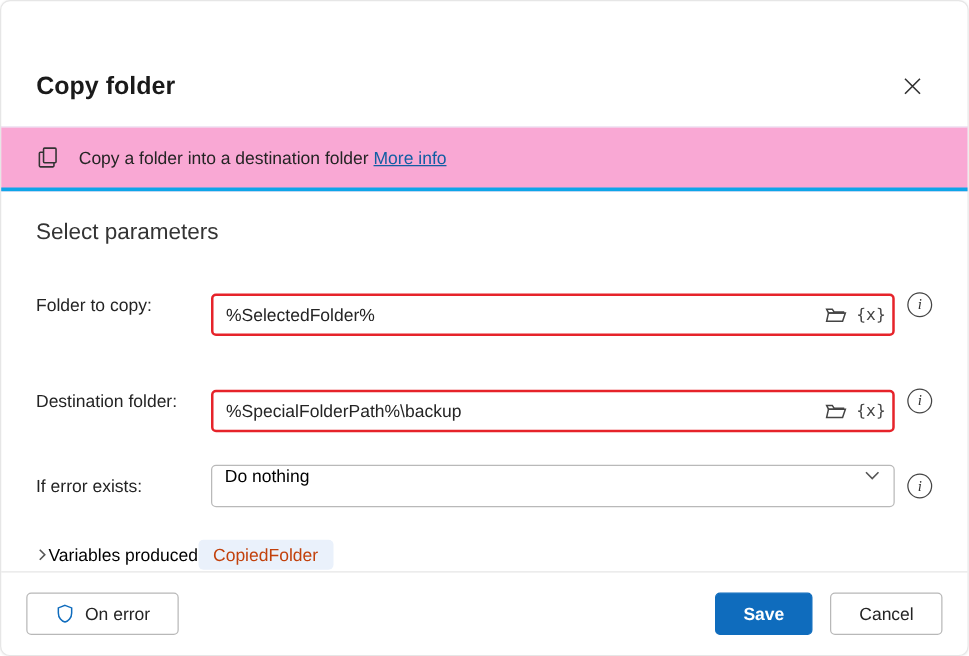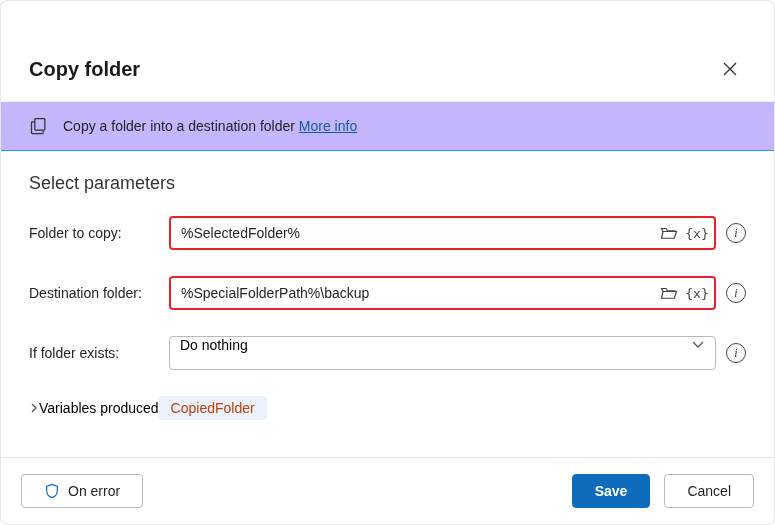--- a/index.html
+++ b/index.html
@@ -33,29 +33,29 @@
     font-weight: 600;
     color: #1a1a1a;
   }
   .close-btn {
     cursor: pointer;
     width: 32px; height: 32px;
     display:flex; align-items:center; justify-content:center;
     color:#242424;
   }
   .info-banner {
-    background: #c4b5fd;
+    background: #f9a8d4;
     padding: 14px 28px;
     display: flex;
     align-items: center;
     gap: 14px;
     font-size: 14px;
     color: #242424;
     border-top:1px solid #eef3fb;
-    border-bottom:1px solid #0ea5e9;
+    border-bottom:3px solid #0ea5e9;
   }
   .info-link { color: #115ea3; text-decoration: underline; cursor:pointer; }
   .content {
     padding: 22px 28px 8px 28px;
     flex: 1;
     overflow:auto;
   }
   .section-title {
     font-size: 18px;
     color: #343434;
@@ -80,20 +80,21 @@
   .text-field {
     flex: 1;
     display:flex;
     align-items:center;
     border: 1px solid #b9b9b9;
     border-radius: 4px;
     height: 34px;
     padding: 0 6px 0 10px;
     font-size: 14px;
     gap:6px;
+    margin-top:17px;
   }
   .text-field.highlight {
     border: 2px solid #e6232a;
   }
   .text-field .value { flex:1; color:#242424; }
   .icon-btn { width:22px; height:22px; display:flex; align-items:center; justify-content:center; color:#444; cursor:pointer; }
   .info-circle {
     width:20px; height:20px;
     border:1px solid #444;
     border-radius:50%;
@@ -212,21 +213,21 @@
                 <path d="M4 8 h18 l-3 9 H2 z"></path>
               </svg>
           </span>
           <span class="icon-btn" style="font-size:13px;font-family:monospace;color:#444;">{x}</span>
         </div>
         <div class="info-circle">i</div>
       </div>
     </div>
 
     <div class="form-row">
-      <div class="label">If folder exists:</div>
+      <div class="label">If error exists:</div>
       <div class="field-wrap">
         <div class="select-field">
           <span>Do nothing</span>
           <svg width="14" height="14" viewBox="0 0 14 14">
               <path d="M2 5 L7 10 L12 5" fill="none" stroke="#555" stroke-width="1.3"></path>
             </svg>
         </div>
         <div class="info-circle">i</div>
       </div>
     </div>

